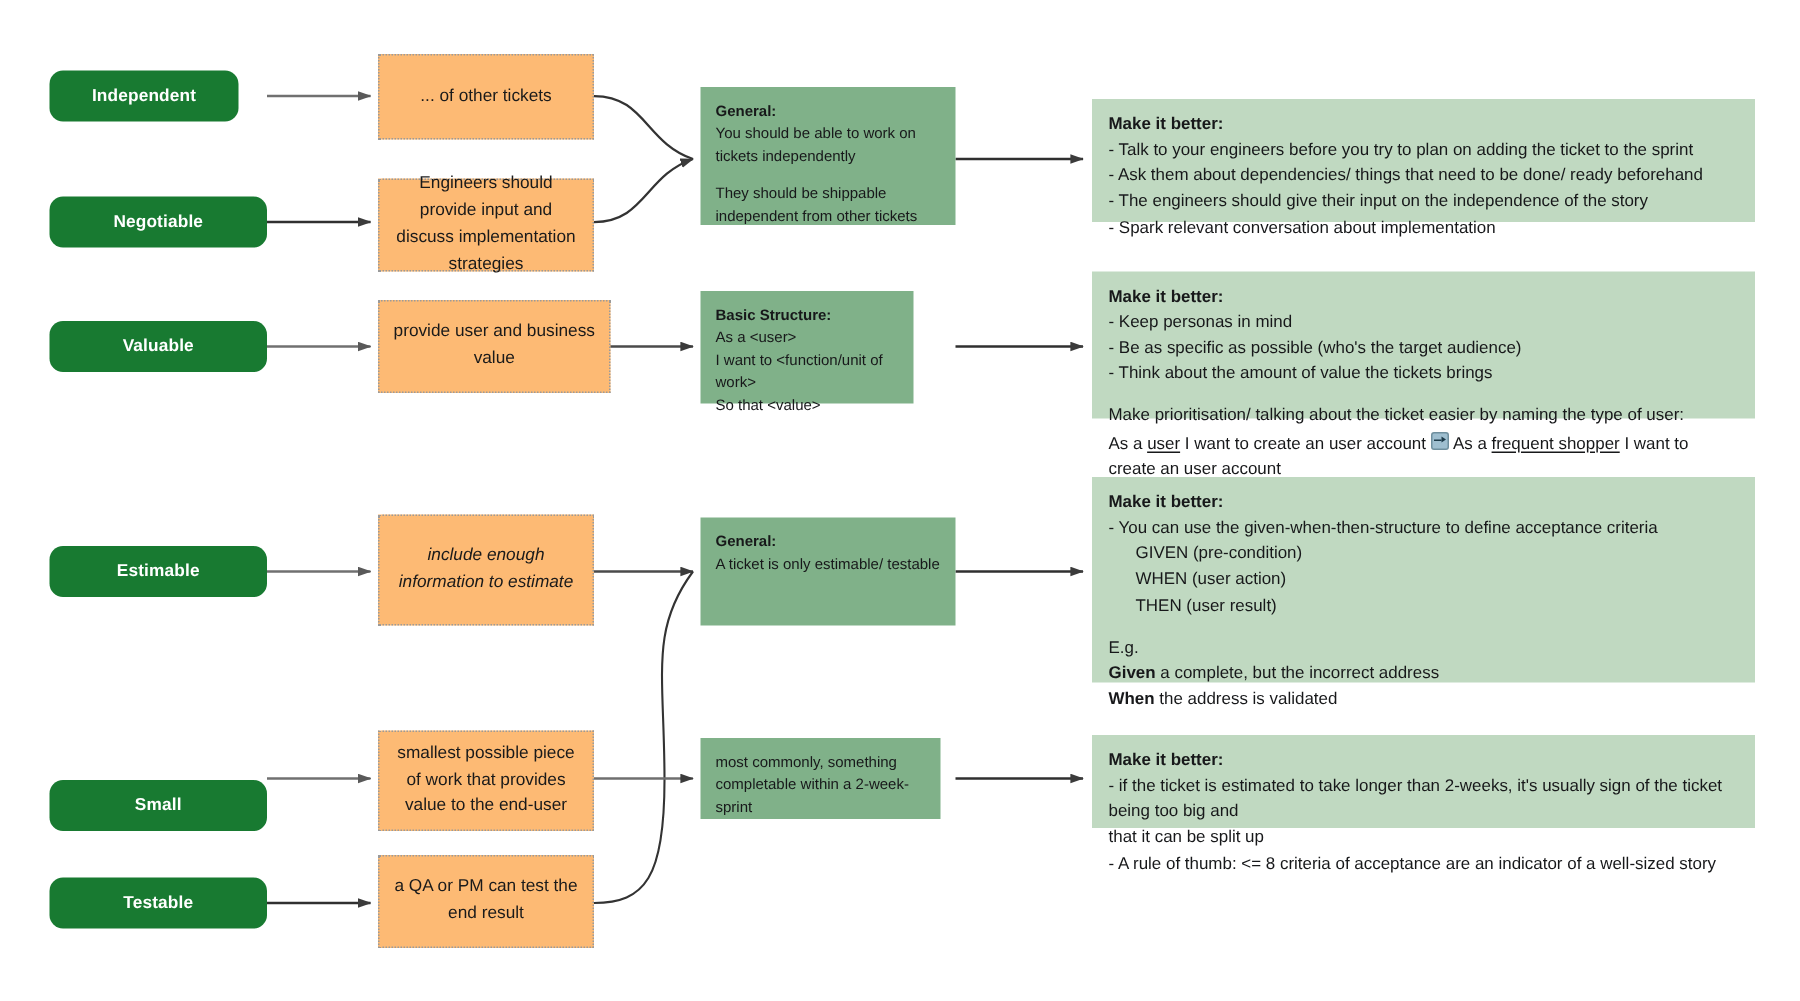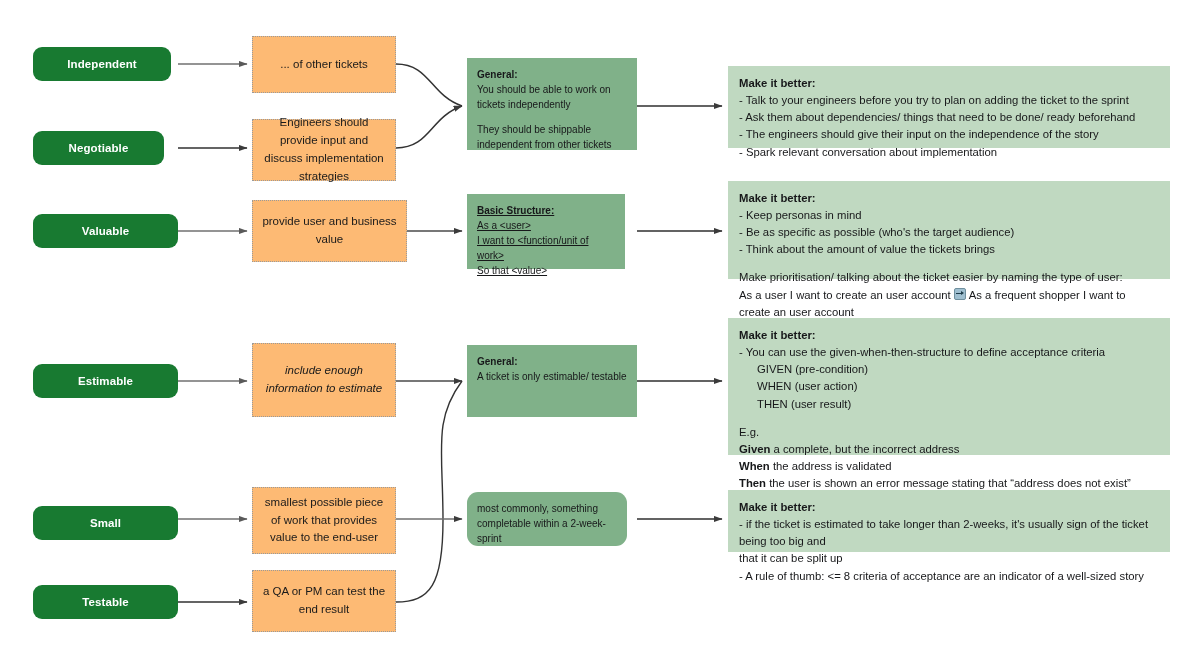--- a/index.html
+++ b/index.html
@@ -64,21 +64,21 @@
   }
   
   .tipbox {
     background: #c0d9c1;
     font-size: 11.3px;
     line-height: 1.52;
     color: #17181a;
     padding: 9px 10px 20px 11px;
   }
   .b { font-weight: bold; }
-  .u { text-underline-offset: 2px; }
+  .u { text-decoration: underline; text-underline-offset: 2px; }
   .blank { display: block; height: .95em; }
   .indent { padding-left: 18px; display: block; }
   .emoji-box {
     display: inline-block;
     width: 10px;
     height: 10px;
     border: 1px solid #6f8f9e;
     border-radius: 2px;
     background: #9fbfd0;
     position: relative;
@@ -136,33 +136,33 @@
     <path d="M396,602 C430,602 443,585 443,520 C443,450 433,420 462,381" stroke="#333333" stroke-width="1.4" fill="none"></path>
 
     <path d="M396,519 L462,519" stroke="#6f6f6f" stroke-width="1.6" fill="none" marker-end="url(#ah)"></path>
 
     <path d="M637,106 L722,106" stroke="#2f2f2f" stroke-width="1.6" fill="none" marker-end="url(#ah)"></path>
     <path d="M637,231 L722,231" stroke="#2f2f2f" stroke-width="1.6" fill="none" marker-end="url(#ah)"></path>
     <path d="M637,381 L722,381" stroke="#2f2f2f" stroke-width="1.6" fill="none" marker-end="url(#ah)"></path>
     <path d="M637,519 L722,519" stroke="#2f2f2f" stroke-width="1.6" fill="none" marker-end="url(#ah)"></path>
   </svg>
 
-  <div class="node pill" style="left:33px; top:47px; width:138px; height:34px;">
+  <div class="node pill" style="left:33px; top:47px; width:126px; height:34px;">
     <span>Independent</span>
   </div>
-  <div class="node pill" style="left:33px; top:131px; width:131px; height:34px;">
+  <div class="node pill" style="left:33px; top:131px; width:145px; height:34px;">
     <span>Negotiable</span>
   </div>
   <div class="node pill" style="left:33px; top:214px; width:145px; height:34px;">
     <span>Valuable</span>
   </div>
   <div class="node pill" style="left:33px; top:364px; width:145px; height:34px;">
     <span>Estimable</span>
   </div>
-  <div class="node pill" style="left:33px; top:506px; width:145px; height:34px;">
+  <div class="node pill" style="left:33px; top:520px; width:145px; height:34px;">
     <span>Small</span>
   </div>
   <div class="node pill" style="left:33px; top:585px; width:145px; height:34px;">
     <span>Testable</span>
   </div>
 
   <div class="node dotted" style="left:252px; top:36px; width:144px; height:57px;">
     <span>... of other tickets</span>
   </div>
   <div class="node dotted" style="left:252px; top:119px; width:144px; height:62px;">
@@ -183,33 +183,33 @@
 
   <div class="node midbox" style="left:467px; top:58px; width:170px; height:92px;">
     <span class="line b">General:</span>
     <span class="line">You should be able to work on</span>
     <span class="line">tickets independently</span>
     <span class="blank"></span>
     <span class="line">They should be shippable</span>
     <span class="line">independent from other tickets</span>
   </div>
 
-  <div class="node midbox" style="left:467px; top:194px; width:158px; height:75px;text-decoration:underline;">
+  <div class="node midbox" style="left:467px; top:194px; width:142px; height:75px;">
     <span class="line b">Basic Structure:</span>
     <span class="line">As a &lt;user&gt;</span>
     <span class="line">I want to &lt;function/unit of work&gt;</span>
     <span class="line">So that &lt;value&gt;</span>
   </div>
 
   <div class="node midbox" style="left:467px; top:345px; width:170px; height:72px;">
     <span class="line b">General:</span>
     <span class="line">A ticket is only estimable/ testable</span>
   </div>
 
-  <div class="node midbox" style="left:467px; top:492px; width:160px; height:54px;border-radius:11px;">
+  <div class="node midbox" style="left:467px; top:492px; width:160px; height:54px;">
     <span class="line">most commonly, something</span>
     <span class="line">completable within a 2-week-</span>
     <span class="line">sprint</span>
   </div>
 
   <div class="node tipbox" style="left:728px; top:66px; width:442px; height:82px;">
     <span class="line b">Make it better:</span>
     <span class="line">- Talk to your engineers before you try to plan on adding the ticket to the sprint</span>
     <span class="line">- Ask them about dependencies/ things that need to be done/ ready beforehand</span>
     <span class="line">- The engineers should give their input on the independence of the story</span>
@@ -229,21 +229,20 @@
   <div class="node tipbox" style="left:728px; top:318px; width:442px; height:137px;">
     <span class="line b">Make it better:</span>
     <span class="line">- You can use the given-when-then-structure to define acceptance criteria</span>
     <span class="indent">GIVEN (pre-condition)</span>
     <span class="indent">WHEN (user action)</span>
     <span class="indent">THEN (user result)</span>
     <span class="blank"></span>
     <span class="line">E.g.</span>
     <span class="line"><span class="b">Given</span><span> a complete, but the incorrect address</span></span>
     <span class="line"><span class="b">When</span><span> the address is validated</span></span>
-    <span class="line"><span class="b">Then</span><span> the user is shown an error message stating that “address does not exist”</span></span>
   </div>
 
   <div class="node tipbox" style="left:728px; top:490px; width:442px; height:62px;">
     <span class="line b">Make it better:</span>
     <span class="line">- if the ticket is estimated to take longer than 2-weeks, it's usually sign of the ticket being too big and</span>
     <span class="line">  that it can be split up</span>
     <span class="line">- A rule of thumb: &lt;= 8 criteria of acceptance are an indicator of a well-sized story</span>
   </div>
 
 </div>

